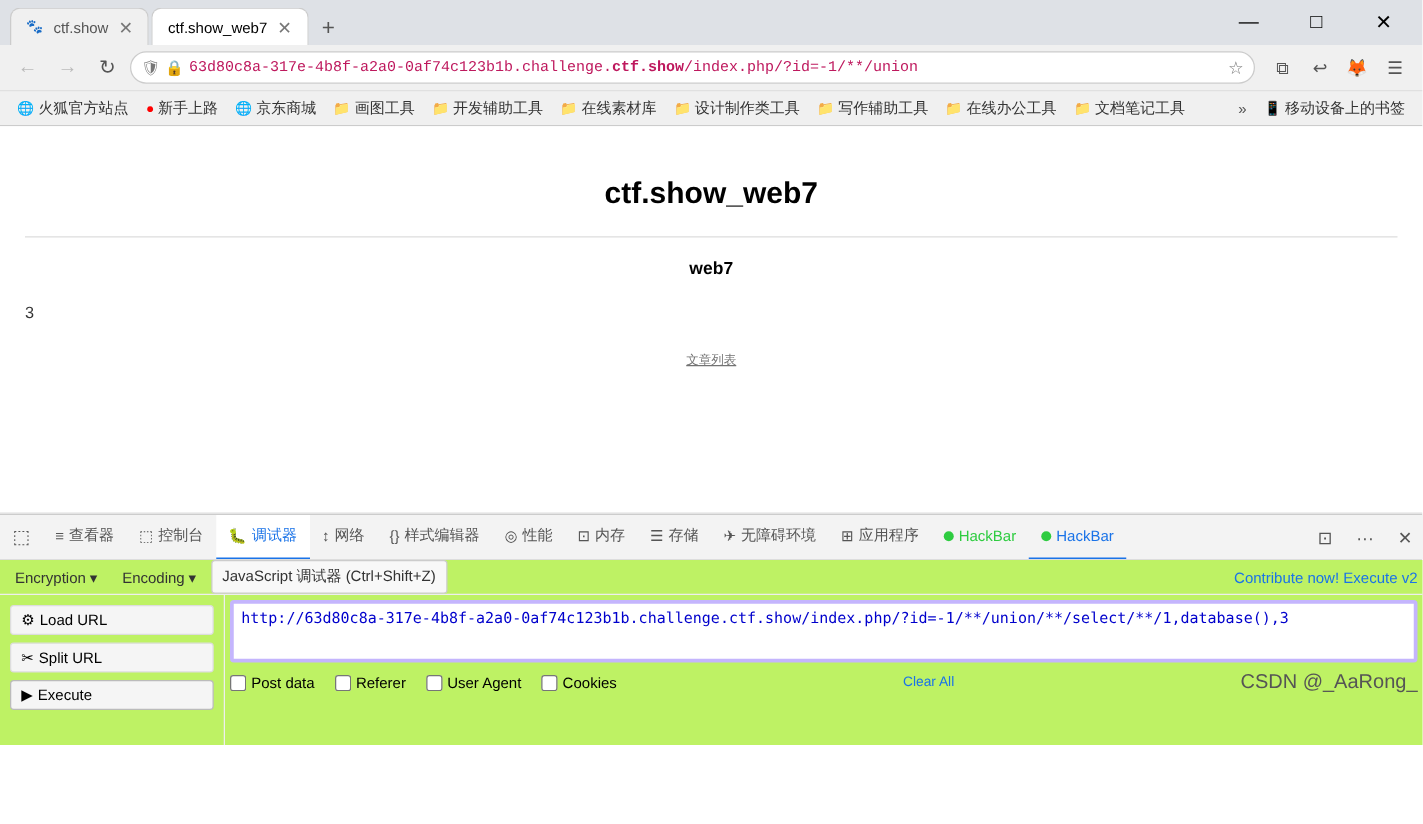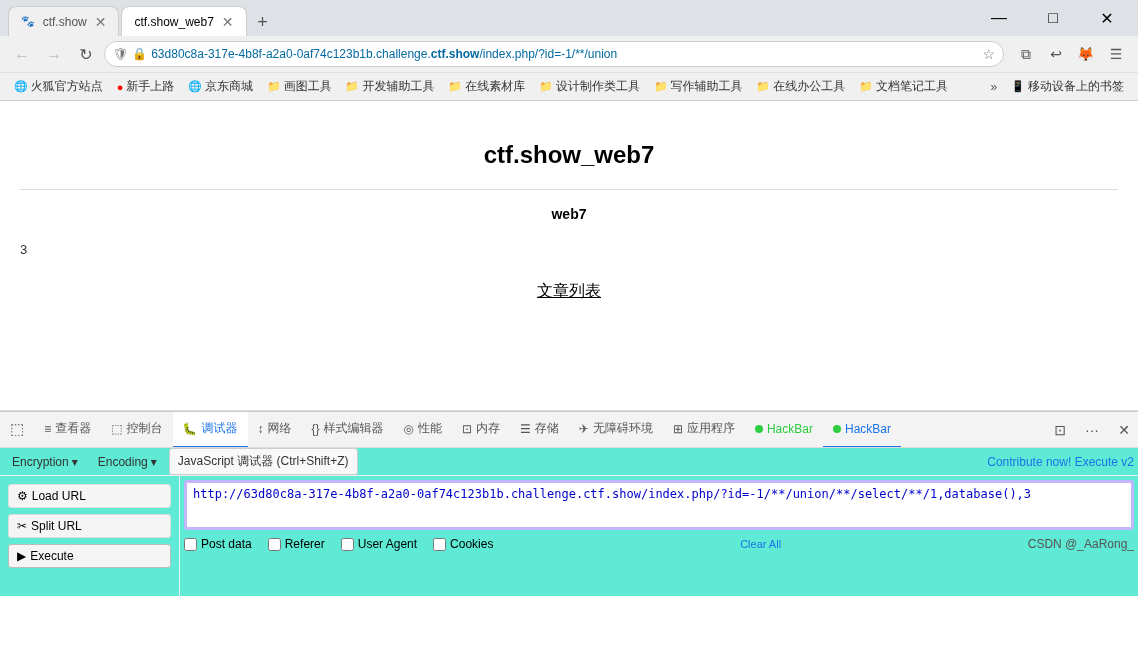--- a/index.html
+++ b/index.html
@@ -18,66 +18,66 @@
     .tab-close { font-size: 14px; color: #777; cursor: pointer; line-height: 1; }
     .tab-new { width: 28px; height: 28px; display: flex; align-items: center; justify-content: center; font-size: 18px; color: #555; cursor: pointer; border-radius: 50%; }
     .window-controls { margin-left: auto; display: flex; gap: 8px; align-items: center; }
     .win-btn { width: 46px; height: 32px; display: flex; align-items: center; justify-content: center; font-size: 16px; cursor: pointer; }
 
     
     .address-bar { display: flex; align-items: center; height: 36px; padding: 4px 8px; gap: 4px; background: #f0f0f0; }
     .nav-btn { width: 28px; height: 28px; display: flex; align-items: center; justify-content: center; border-radius: 50%; cursor: pointer; font-size: 16px; color: #555; }
     .nav-btn.disabled { color: #bbb; cursor: default; }
     .address-field { flex: 1; display: flex; align-items: center; background: #fff; border: 1px solid #ccc; border-radius: 16px; height: 26px; padding: 0 8px; font-size: 12px; gap: 4px; }
-    .address-text { flex: 1; overflow: hidden; text-overflow: ellipsis; white-space: nowrap; font-size: 12px; color: #0369a1; }
+    .address-text { flex: 1; overflow: hidden; text-overflow: ellipsis; white-space: nowrap; font-size: 12px; color: #be185d; font-family: Liberation Mono, monospace; }
     .address-domain { font-weight: bold; }
     .toolbar-icons { display: flex; gap: 2px; align-items: center; margin-left: 4px; }
     .toolbar-icon { width: 28px; height: 28px; display: flex; align-items: center; justify-content: center; border-radius: 50%; font-size: 14px; color: #555; cursor: pointer; }
 
     
     .bookmarks-bar { display: flex; align-items: center; height: 28px; padding: 0 8px; gap: 2px; background: #f0f0f0; border-top: 1px solid #e0e0e0; overflow: hidden; font-size: 12px; }
     .bookmark-item { display: flex; align-items: center; gap: 3px; padding: 2px 6px; border-radius: 4px; cursor: pointer; white-space: nowrap; color: #333; }
     .bm-icon { font-size: 11px; }
     .bookmarks-more { margin-left: auto; padding: 2px 6px; cursor: pointer; color: #555; }
 
     
     .page-content { height: 310px; overflow: hidden; background: #fff; border-bottom: 1px solid #ddd; }
     .page-inner { padding: 20px; }
     .page-title { text-align: center; font-size: 24px; font-weight: bold; padding: 20px 0; }
     .page-divider { border: none; border-top: 1px solid #ddd; margin: 0; }
     .page-subtitle { text-align: center; font-size: 14px; font-weight: bold; padding: 16px 0; }
     .page-number { font-size: 13px; color: #333; padding: 4px 0; }
-    .page-link { display: block; text-align: center; color: #000000; text-decoration: underline; cursor: pointer; font-size: 16px; margin-top: 20px; }
+    .page-link { display: block; text-align: center; color: #737373; text-decoration: underline; cursor: pointer; font-size: 10px; margin-top: 20px; }
 
     
     .devtools { background: #fff; border-top: 1px solid #ccc; }
     .devtools-tabs { display: flex; align-items: center; height: 36px; border-bottom: 1px solid #ddd; background: #f3f3f3; overflow-x: auto; }
     .devtools-tab { display: flex; align-items: center; height: 36px; padding: 0 10px; font-size: 12px; color: #555; cursor: pointer; white-space: nowrap; gap: 4px; border-bottom: 2px solid transparent; }
     .devtools-tab.active { color: #1a73e8; border-bottom: 2px solid #1a73e8; background: #fff; }
     .devtools-right { margin-left: auto; display: flex; align-items: center; gap: 4px; }
     .dt-btn { width: 28px; height: 28px; display: flex; align-items: center; justify-content: center; font-size: 14px; cursor: pointer; border-radius: 3px; color: #555; }
 
     
-    .hackbar { background: #5eead4; }
+    .hackbar { background: #bef264; }
     .hackbar-header { display: flex; align-items: center; height: 28px; border-bottom: 1px solid #eee; padding: 0 4px; gap: 4px; }
     .hackbar-btn { display: flex; align-items: center; gap: 3px; padding: 2px 8px; font-size: 12px; color: #333; cursor: pointer; border-radius: 3px; }
     .hackbar-tooltip { background: #f8f8f8; border: 1px solid #ccc; padding: 4px 8px; font-size: 12px; color: #333; border-radius: 3px; white-space: nowrap; }
     .hackbar-contribute { margin-left: auto; color: #1a73e8; font-size: 12px; cursor: pointer; }
 
     
     .hackbar-body { display: flex; height: 120px; }
     .hackbar-left { width: 180px; border-right: 1px solid #eee; padding: 8px; display: flex; flex-direction: column; gap: 6px; flex-shrink: 0; }
     .hb-btn { display: flex; align-items: center; gap: 4px; padding: 4px 8px; font-size: 12px; background: #f5f5f5; border: 1px solid #ddd; border-radius: 3px; cursor: pointer; }
     .hb-execute { background: #f5f5f5; border: 1px solid #bbb; }
     .hackbar-right { flex: 1; padding: 4px; position: relative; }
     .hackbar-url-box { width: 100%; height: 50px; border: 3px solid #c4b5fd; border-radius: 3px; padding: 4px 6px; font-size: 12px; color: #00c; resize: none; font-family: monospace; outline: none; }
     .hackbar-checkboxes { display: flex; align-items: center; gap: 16px; padding: 4px 0; font-size: 12px; }
     .hackbar-checkbox { display: flex; align-items: center; gap: 4px; cursor: pointer; }
     .hackbar-clear { margin-left: auto; color: #1a73e8; cursor: pointer; font-size: 11px; }
-    .hackbar-credit { margin-left: auto; font-size: 12px; color: #555; }
+    .hackbar-credit { margin-left: auto; font-size: 16px; color: #555; }
     .hackbar-tab-active { color: #1a73e8; border-bottom: 2px solid #1a73e8; height: 36px; display: flex; align-items: center; padding: 0 10px; font-size: 12px; }
   </style>
 </head>
 <body>
 
 <div class="browser-chrome">
 
   <div class="title-bar">
     <div class="tab-bar">
       <div class="tab">

